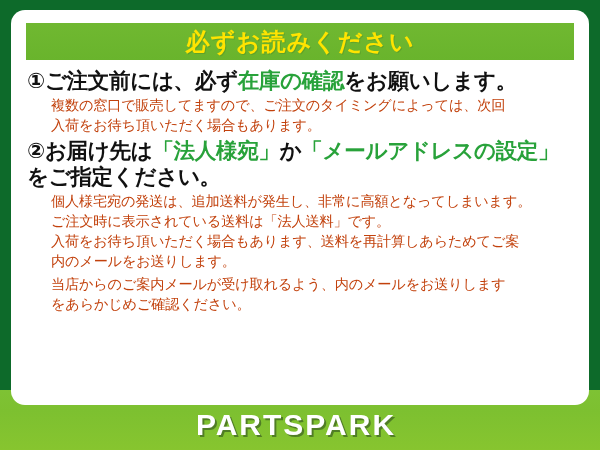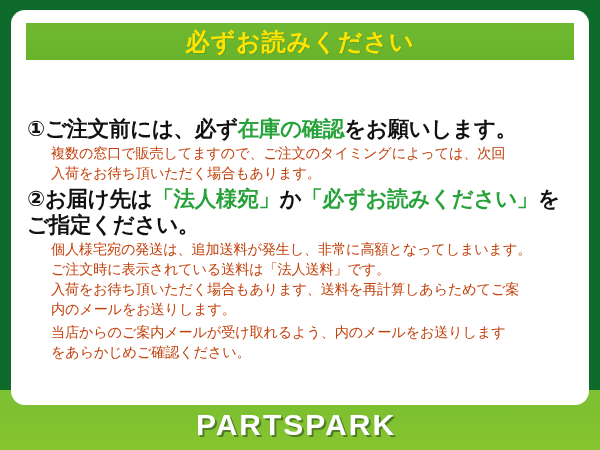--- a/index.html
+++ b/index.html
@@ -82,21 +82,20 @@
   }
 
   
   .list {
     position: absolute;
     left: 0;
     top: 58px;
     right: 0;
     padding: 0 14px 0 16px;
     box-sizing: border-box;
-    margin-top: 48px;
   }
 
   .item { margin-bottom: 2px; }
 
   .item-head {
     font-size: 21.5px;
     font-weight: bold;
     color: #111111;
     line-height: 1.22;
     letter-spacing: -0.3px;
@@ -135,21 +134,21 @@
 
     <div class="list" id="notice-list">
         <div class="item">
           <div class="item-head"><span class="num">①</span><span>ご注文前には、必ず</span><span class="hl">在庫の確認</span><span>をお願いします。</span></div>
           <div class="item-body">
             <div>複数の窓口で販売してますので、ご注文のタイミングによっては、次回</div>
             <div>入荷をお待ち頂いただく場合もあります。</div>
           </div>
         </div>
         <div class="item">
-          <div class="item-head wrap"><span class="num">②</span><span>お届け先は</span><span class="hl">「法人様宛」</span><span>か</span><span class="hl">「必ずお読みください」</span><span>をご指定ください。</span></div>
+          <div class="item-head wrap"><span class="num">②</span><span>お届け先は</span><span class="hl">「法人様宛」</span><span>か</span><span class="hl">「メールアドレスの設定」</span><span>をご指定ください。</span></div>
           <div class="item-body">
             <div>個人様宅宛の発送は、追加送料が発生し、非常に高額となってしまいます。</div>
             <div>ご注文時に表示されている送料は「法人送料」です。</div>
             <div>入荷をお待ち頂いただく場合もあります、送料を再計算しあらためてご案</div>
             <div>内のメールをお送りします。</div>
           </div>
         </div>
         <div class="item">
           <div class="item-body">
             <div>当店からのご案内メールが受け取れるよう、内のメールをお送りします</div>

